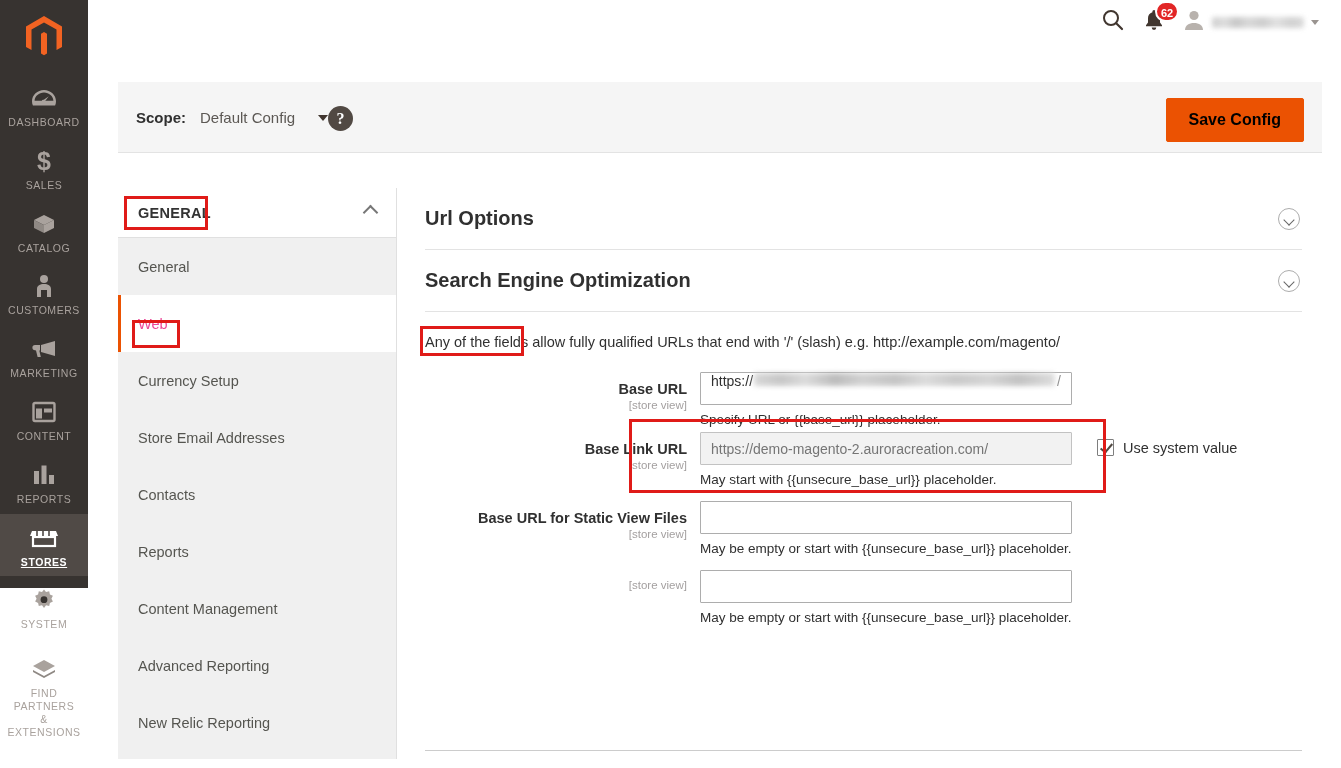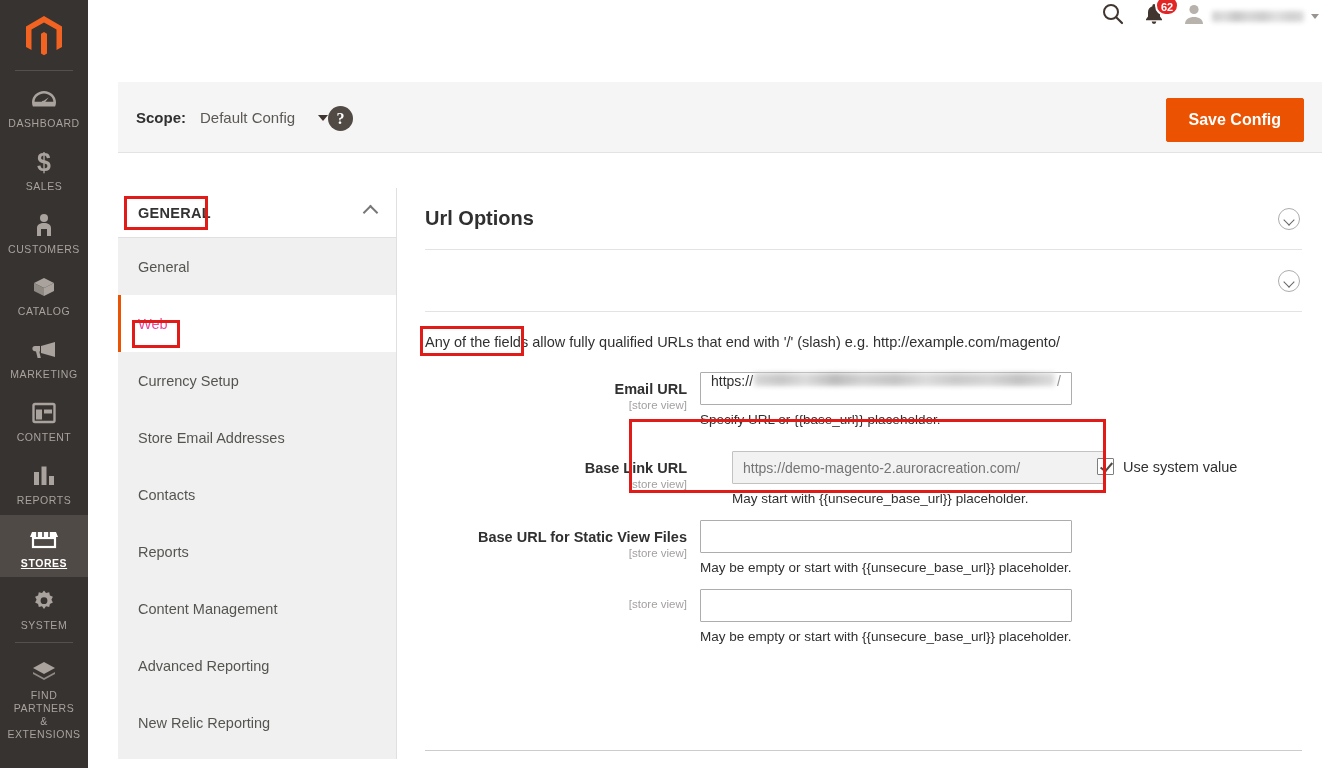--- a/index.html
+++ b/index.html
@@ -9,21 +9,21 @@
     background: #ffffff;
     font-family: "Liberation Sans", sans-serif;
     -webkit-font-smoothing: antialiased;
   }
 
   .app { position: relative; width: 1341px; height: 768px; background:#fff; }
 
   
   .rail {
     position: absolute; left: 0; top: 0;
-    width: 88px; height: 768px;
+    width: 88px; height: 588px;
     background: #373330;
     display: flex; flex-direction: column; align-items: center;
   }
   .rail-logo { margin-top: 14px; margin-bottom: 10px; }
   .rail-logo svg { display:block; }
   .rail-sep { width: 58px; height: 1px; background: #55504c; margin: 2px 0 4px; }
 
   .rail-item {
     width: 88px; padding: 11px 2px 8px;
     display: flex; flex-direction: column; align-items: center; gap: 5px;
@@ -42,21 +42,21 @@
   
   .page-head {
     position: absolute; left: 88px; top: 0; width: 1253px; height: 72px;
     background: #ffffff;
   }
   .page-title {
     position: absolute; left: 30px; top: 14px;
     font-size: 29px; font-weight: 400; color: #41362f; letter-spacing: -.2px;
   }
   .head-actions {
-    position: absolute; right: 22px; top: 2px;
+    position: absolute; right: 22px; top: 8px;
     display: flex; align-items: center; gap: 18px;
   }
   .ha-btn { cursor: pointer; display: flex; align-items: center; position: relative; }
   .bell-wrap { position: relative; }
   .bell-badge {
     position: absolute; left: 12px; top: -7px;
     min-width: 21px; height: 21px; padding: 0 4px;
     background: #e22626; color: #fff; border-radius: 11px;
     font-size: 11px; font-weight: 700; line-height: 21px; text-align: center;
     border: 2px solid #fff;
@@ -94,21 +94,21 @@
   .scope-help {
     position: absolute; left: 210px; top: 24px;
     width: 25px; height: 25px; border-radius: 50%;
     background: #514943; color: #fff;
     font-size: 16px; font-weight: 700; line-height: 25px; text-align: center;
     cursor: pointer; font-family: "Liberation Serif", serif;
   }
   .save-config {
     position: absolute; right: 18px; top: 16px;
     background: #eb5202; border: 1px solid #eb5202; border-radius: 2px;
-    color: #ffffff; font-size: 16px; font-weight: 700;
+    color: #000000; font-size: 16px; font-weight: 700;
     padding: 12px 22px; cursor: pointer; font-family: "Liberation Sans", sans-serif;
   }
 
   
   .cfg-nav {
     position: absolute; left: 118px; top: 188px; width: 279px;
     background: #f0f0f0; border-right: 1px solid #e0e0e0;
     padding-bottom: 8px;
   }
   .cfg-group-head {
@@ -258,37 +258,37 @@
       <span class="ic">
         <svg width="18" height="26" viewBox="0 0 18 26">
             <text x="9" y="22" font-family="Liberation Sans, sans-serif" font-size="25" font-weight="700" fill="#a9a29d" text-anchor="middle">$</text>
           </svg>
       </span>
       <span class="rail-label">Sales</span>
     </div>
 
     <div class="rail-item">
       <span class="ic">
-        <svg width="18" height="24" viewBox="0 0 18 24">
-            <circle cx="9" cy="5" r="4" fill="#a9a29d"></circle>
-            <path d="M2 23v-8c0-3.3 3-5 7-5s7 1.7 7 5v8h-4v-7H6v7z" fill="#a9a29d"></path>
-          </svg>
-      </span>
-      <span class="rail-label">Customers</span>
-    </div>
-
-    <div class="rail-item">
-      <span class="ic">
         <svg width="26" height="24" viewBox="0 0 26 24">
             <path d="M3 8l10-5 10 5-10 5z" fill="#a9a29d"></path>
             <path d="M3 8v8l10 5V13z" fill="#8f8984"></path>
             <path d="M23 8v8l-10 5V13z" fill="#a9a29d"></path>
           </svg>
       </span>
       <span class="rail-label">Catalog</span>
+    </div>
+
+    <div class="rail-item">
+      <span class="ic">
+        <svg width="18" height="24" viewBox="0 0 18 24">
+            <circle cx="9" cy="5" r="4" fill="#a9a29d"></circle>
+            <path d="M2 23v-8c0-3.3 3-5 7-5s7 1.7 7 5v8h-4v-7H6v7z" fill="#a9a29d"></path>
+          </svg>
+      </span>
+      <span class="rail-label">Customers</span>
     </div>
 
     <div class="rail-item">
       <span class="ic">
         <svg width="26" height="22" viewBox="0 0 26 22">
             <path d="M24 3v15L10 14V7z" fill="#a9a29d"></path>
             <path d="M9 7H4a2.6 2.6 0 000 5.2l1 .3 1.6 6.4h3.2L8.3 12.6H9z" fill="#a9a29d"></path>
           </svg>
       </span>
       <span class="rail-label">Marketing</span>
@@ -431,47 +431,48 @@
   <div class="content">
 
     <div class="sect-head">
       <span class="sect-title">Url Options</span>
       <span class="circ-chev">
           <i></i>
         </span>
     </div>
 
     <div class="sect-head">
+      <span class="sect-title">Search Engine Optimization</span>
       <span class="circ-chev">
           <i></i>
         </span>
     </div>
 
 
     <div class="sect-body">
       <div class="hint-top">Any of the fields allow fully qualified URLs that end with '/' (slash) e.g. http://example.com/magento/</div>
 
       <div class="frow" style="margin-top:22px;">
         <div class="flabel">
-          <div class="name">Email URL</div>
+          <div class="name">Base URL</div>
           <div class="scope">[store view]</div>
         </div>
         <div class="fctrl">
           <div class="finput">
             <span class="masked-url">
               <span class="proto">https://</span>
               <span class="redact"></span>
               <span class="tail">/</span>
             </span>
           </div>
           <div class="fnote">Specify URL or {{base_url}} placeholder.</div>
         </div>
       </div>
 
-      <div class="frow" style="margin-top:24px;gap:32px;">
+      <div class="frow" style="margin-top:5px;">
         <div class="flabel">
           <div class="name">Base Link URL</div>
           <div class="scope">[store view]</div>
         </div>
         <div class="fctrl">
           <div class="finput disabled">
             <input type="text" value="" disabled="" placeholder="https://demo-magento-2.auroracreation.com/" style="">
           </div>
           <div class="fnote">May start with {{unsecure_base_url}} placeholder.</div>
         </div>

